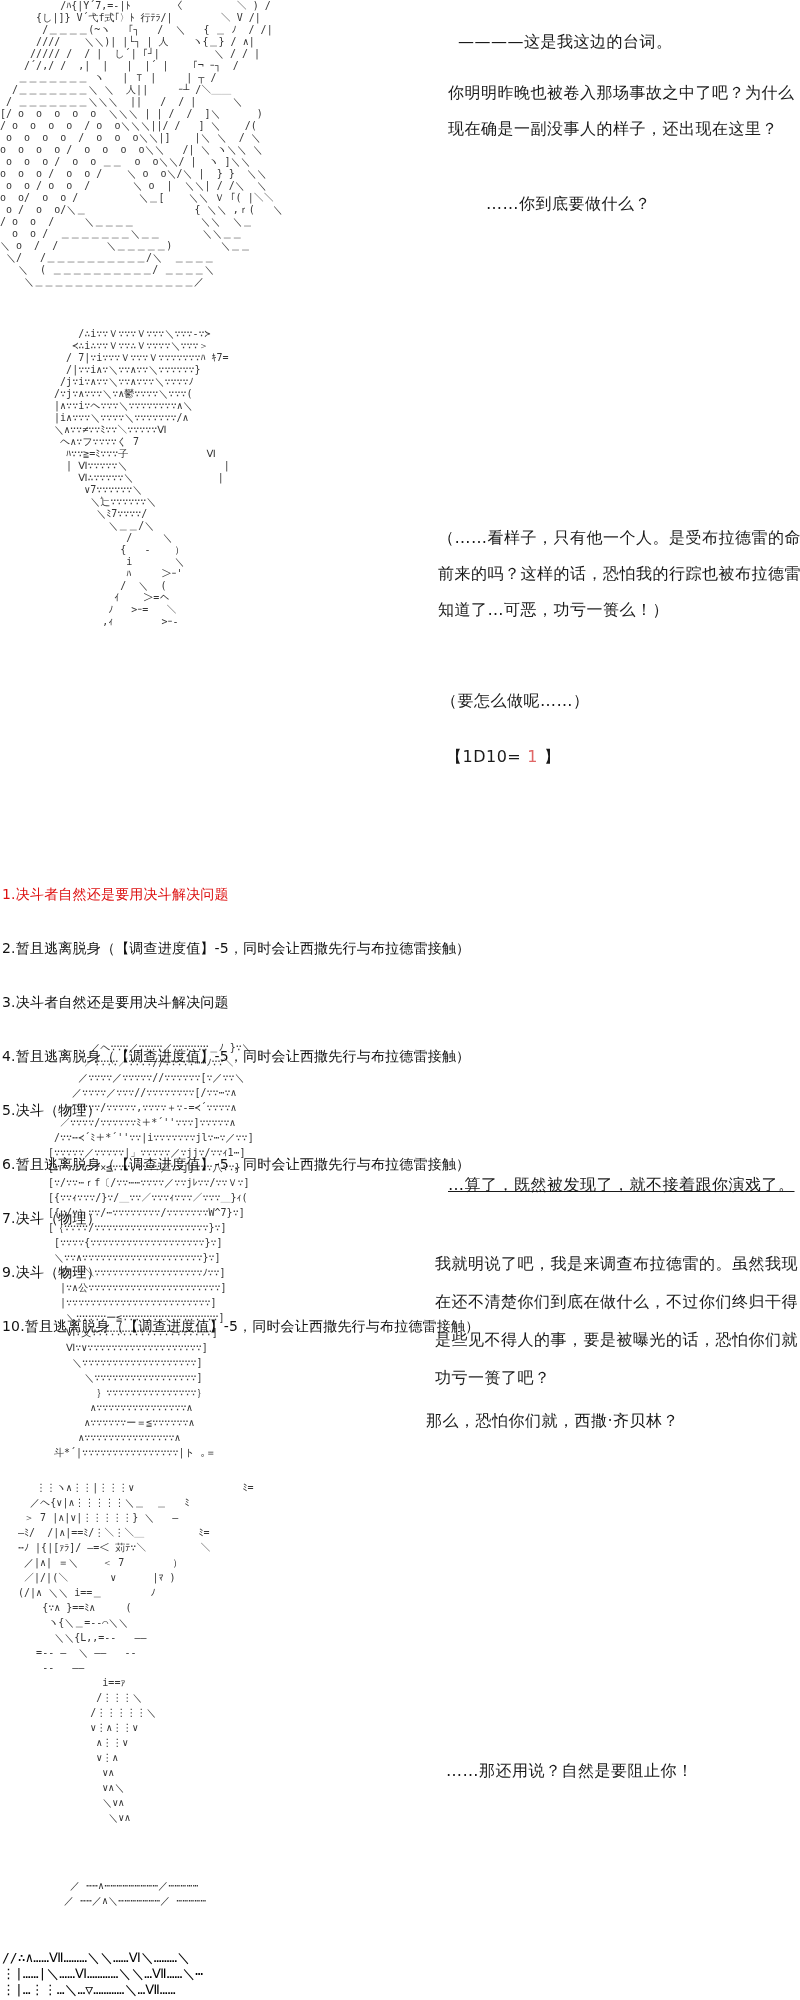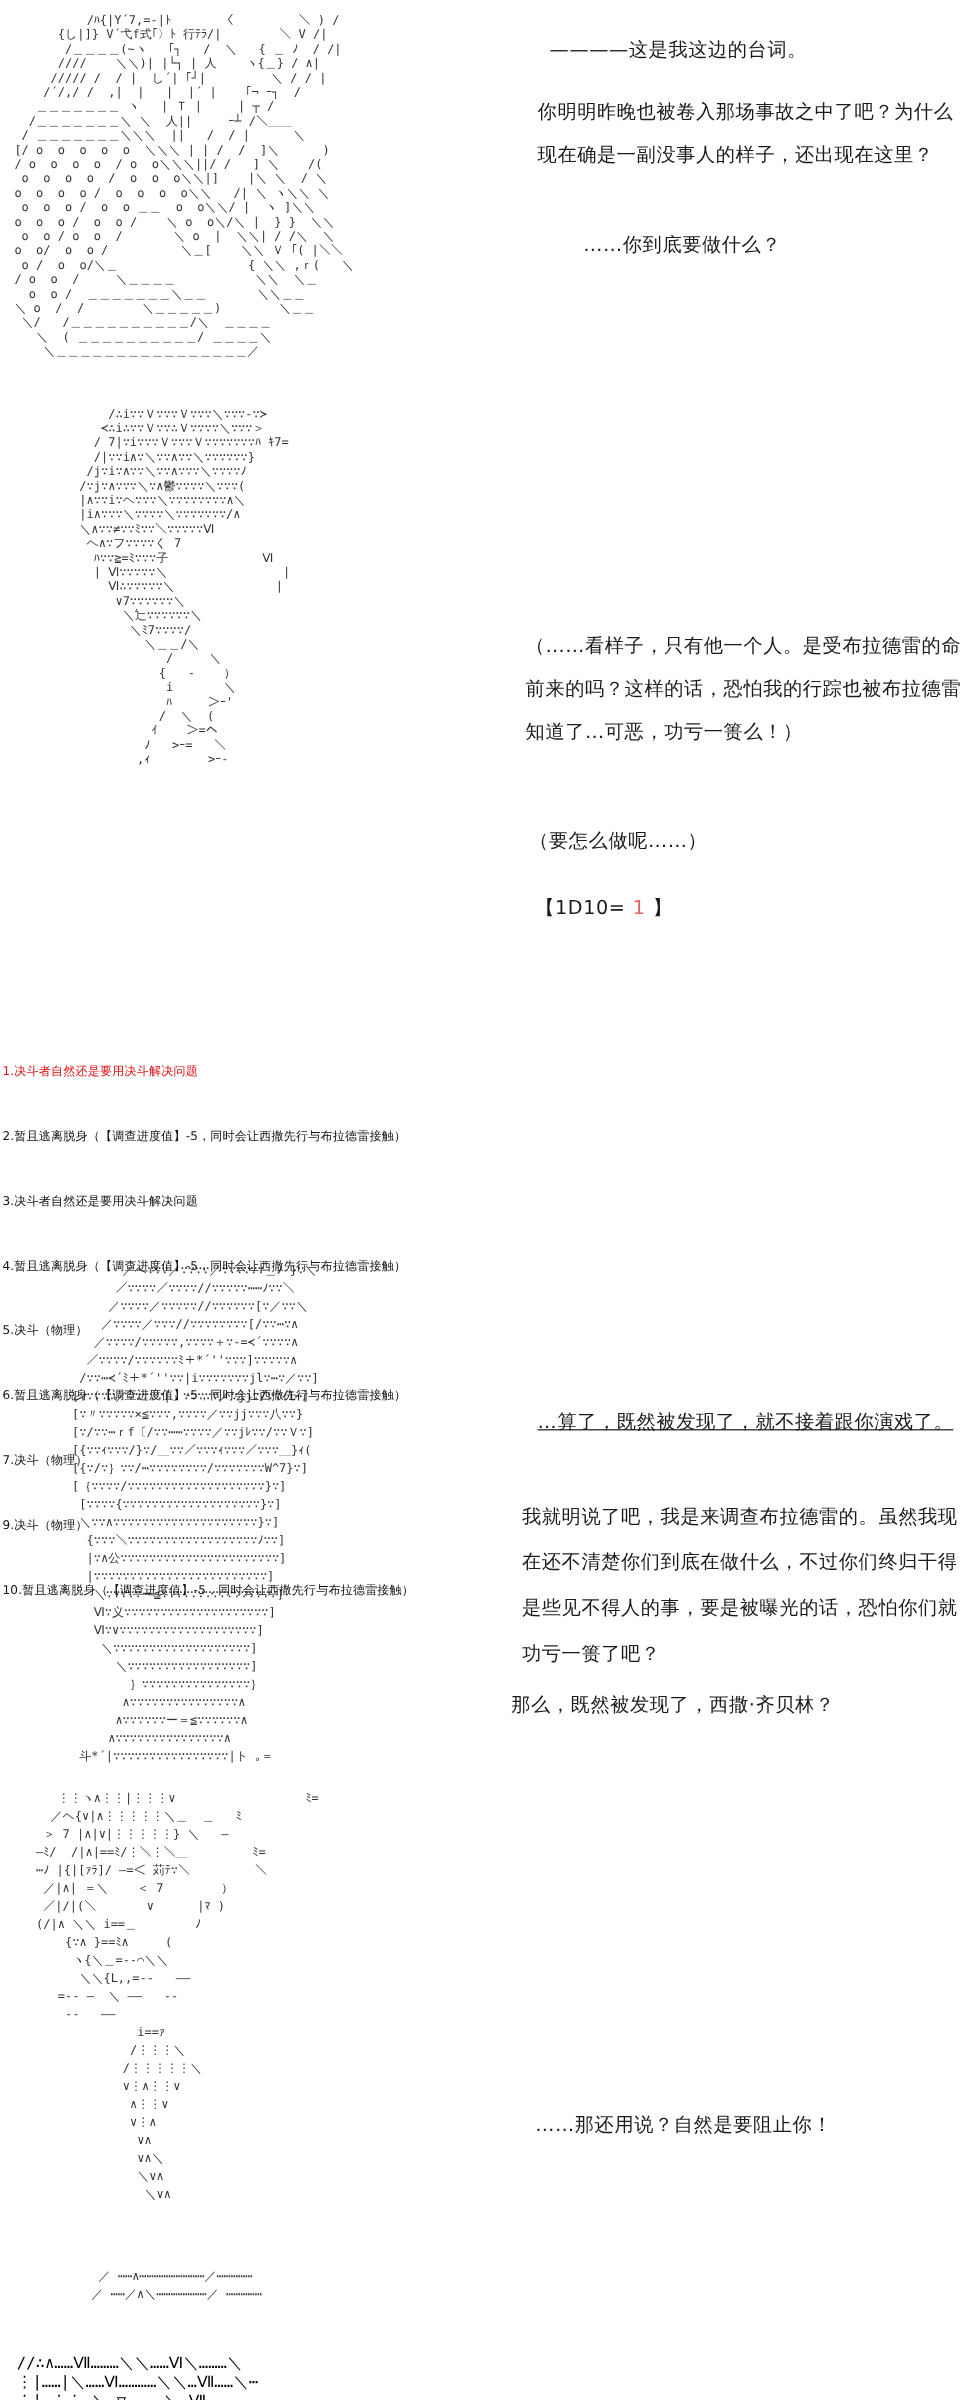--- a/index.html
+++ b/index.html
@@ -1,41 +1,41 @@
 <!DOCTYPE html>
 <html><head>
 <meta charset="utf-8">
 <style>
   html,body{margin:0;padding:0;background:#ffffff;}
   #screen{
     position:relative;width:800px;height:2000px;overflow:hidden;
     background:#ffffff;font-family:"DejaVu Sans",sans-serif;
   }
   .aa{
-    position:absolute;margin:12px;white-space:pre;
+    position:absolute;margin:0;white-space:pre;
     font-family:"DejaVu Sans Mono",monospace;
     color:#333;font-size:10px;line-height:12px;
   }
   #aa1{left:0;top:-4;}
   #aa2{left:30px;top:328px;}
   #aa3{left:36px;top:1040px;line-height:15px;}
   #aa4{left:0;top:1480px;line-height:15px;}
   #aa5a{left:52px;top:1878px;line-height:15px;}
   #aa5b{left:2px;top:1950px;font-size:13px;line-height:16px;color:#000000;}
   .dlg{
     position:absolute;white-space:pre;
     color:#1a1a1a;font-size:16px;line-height:21px;letter-spacing:0.5px;
   }
   .dlg.multi{line-height:36px;}
   #g3p2{line-height:38px;}
   #g4p1{line-height:37px;}
   .dice .v{color:#e06666;margin:0 6px;}
   #choices{
     position:absolute;left:2px;top:849px;
-    color:#111;font-size:10px;line-height:18px;letter-spacing:0.2px;
+    color:#111;font-size:14px;line-height:18px;letter-spacing:0.2px;
     white-space:pre;
   }
   #choices .red{color:#dd1111;}
   
   #g1p1{left:458px;top:31px;}
   #g1p2{left:448px;top:75px;}
   #g1p3{left:486px;top:193px;}
   #g2p1{left:438px;top:520px;}
   #g2p2{left:441px;top:690px;}
   #g2p3{left:446px;top:746px;}
@@ -177,17 +177,17 @@
     <div>7.决斗（物理）</div>
     <div>9.决斗（物理）</div>
     <div>10.暂且逃离脱身（【调查进度值】-5，同时会让西撒先行与布拉德雷接触）</div>
   </div>
 
   <div class="dlg" id="g3p1">…算了，既然被发现了，就不接着跟你演戏了。</div>
   <div class="dlg multi" id="g3p2">我就明说了吧，我是来调查布拉德雷的。虽然我现
 在还不清楚你们到底在做什么，不过你们终归干得
 是些见不得人的事，要是被曝光的话，恐怕你们就
 功亏一篑了吧？</div>
-  <div class="dlg" id="g3p3">那么，既然被发现了，西撒·齐贝林？</div>
+  <div class="dlg" id="g3p3">那么，恐怕你们就，西撒·齐贝林？</div>
 
   <div class="dlg" id="g4p2">……那还用说？自然是要阻止你！</div>
 
 </div>
 
 </body></html>

